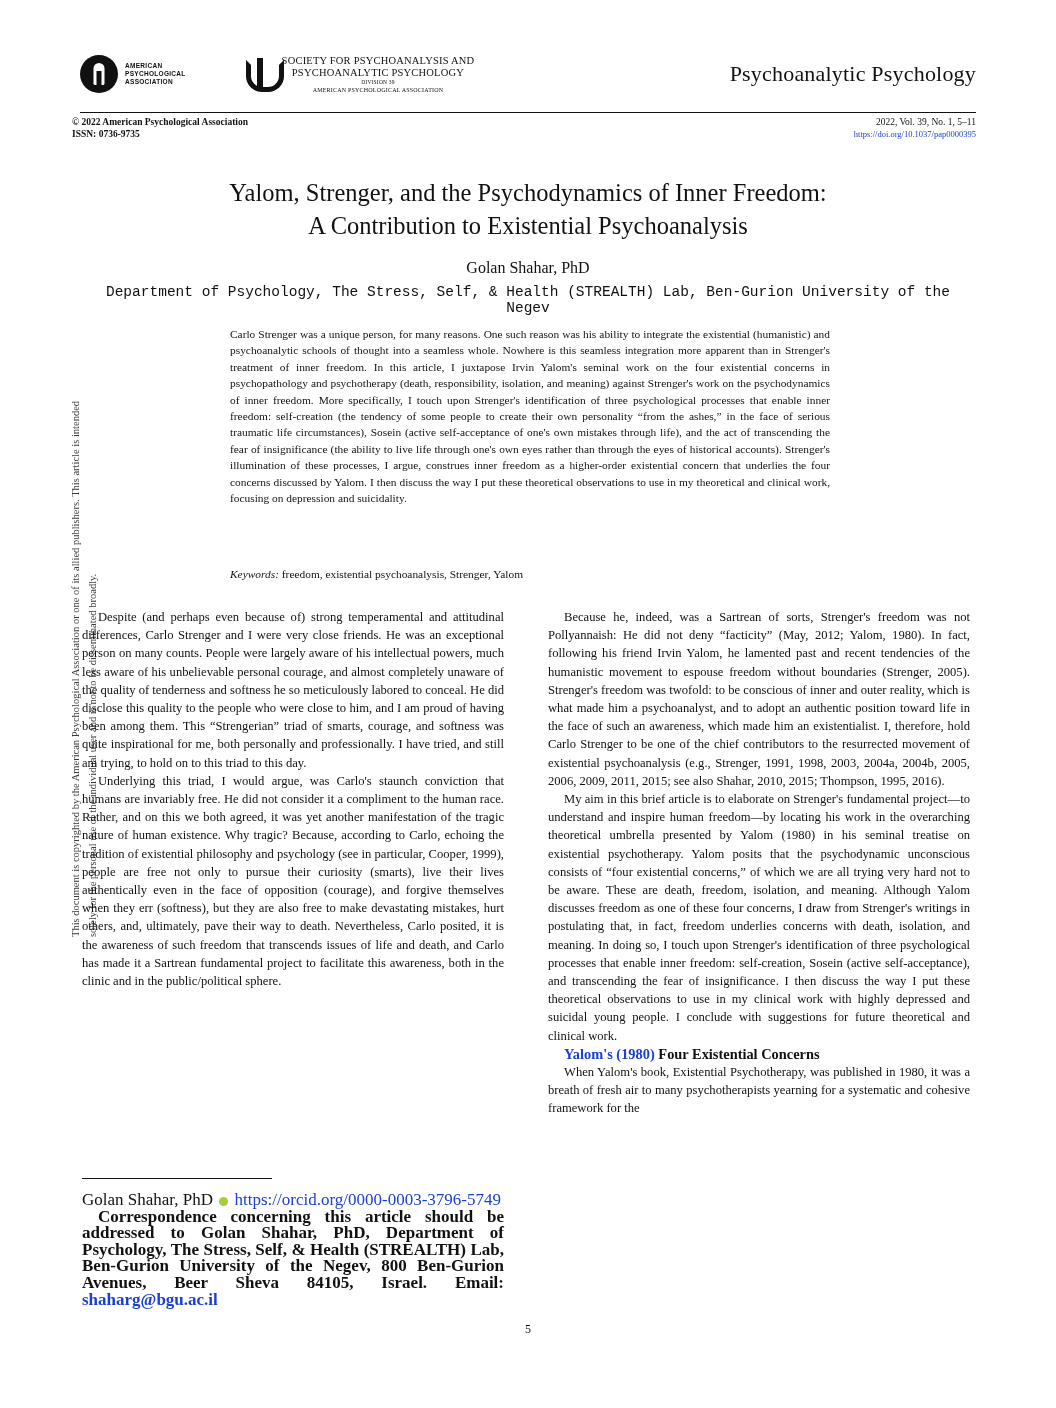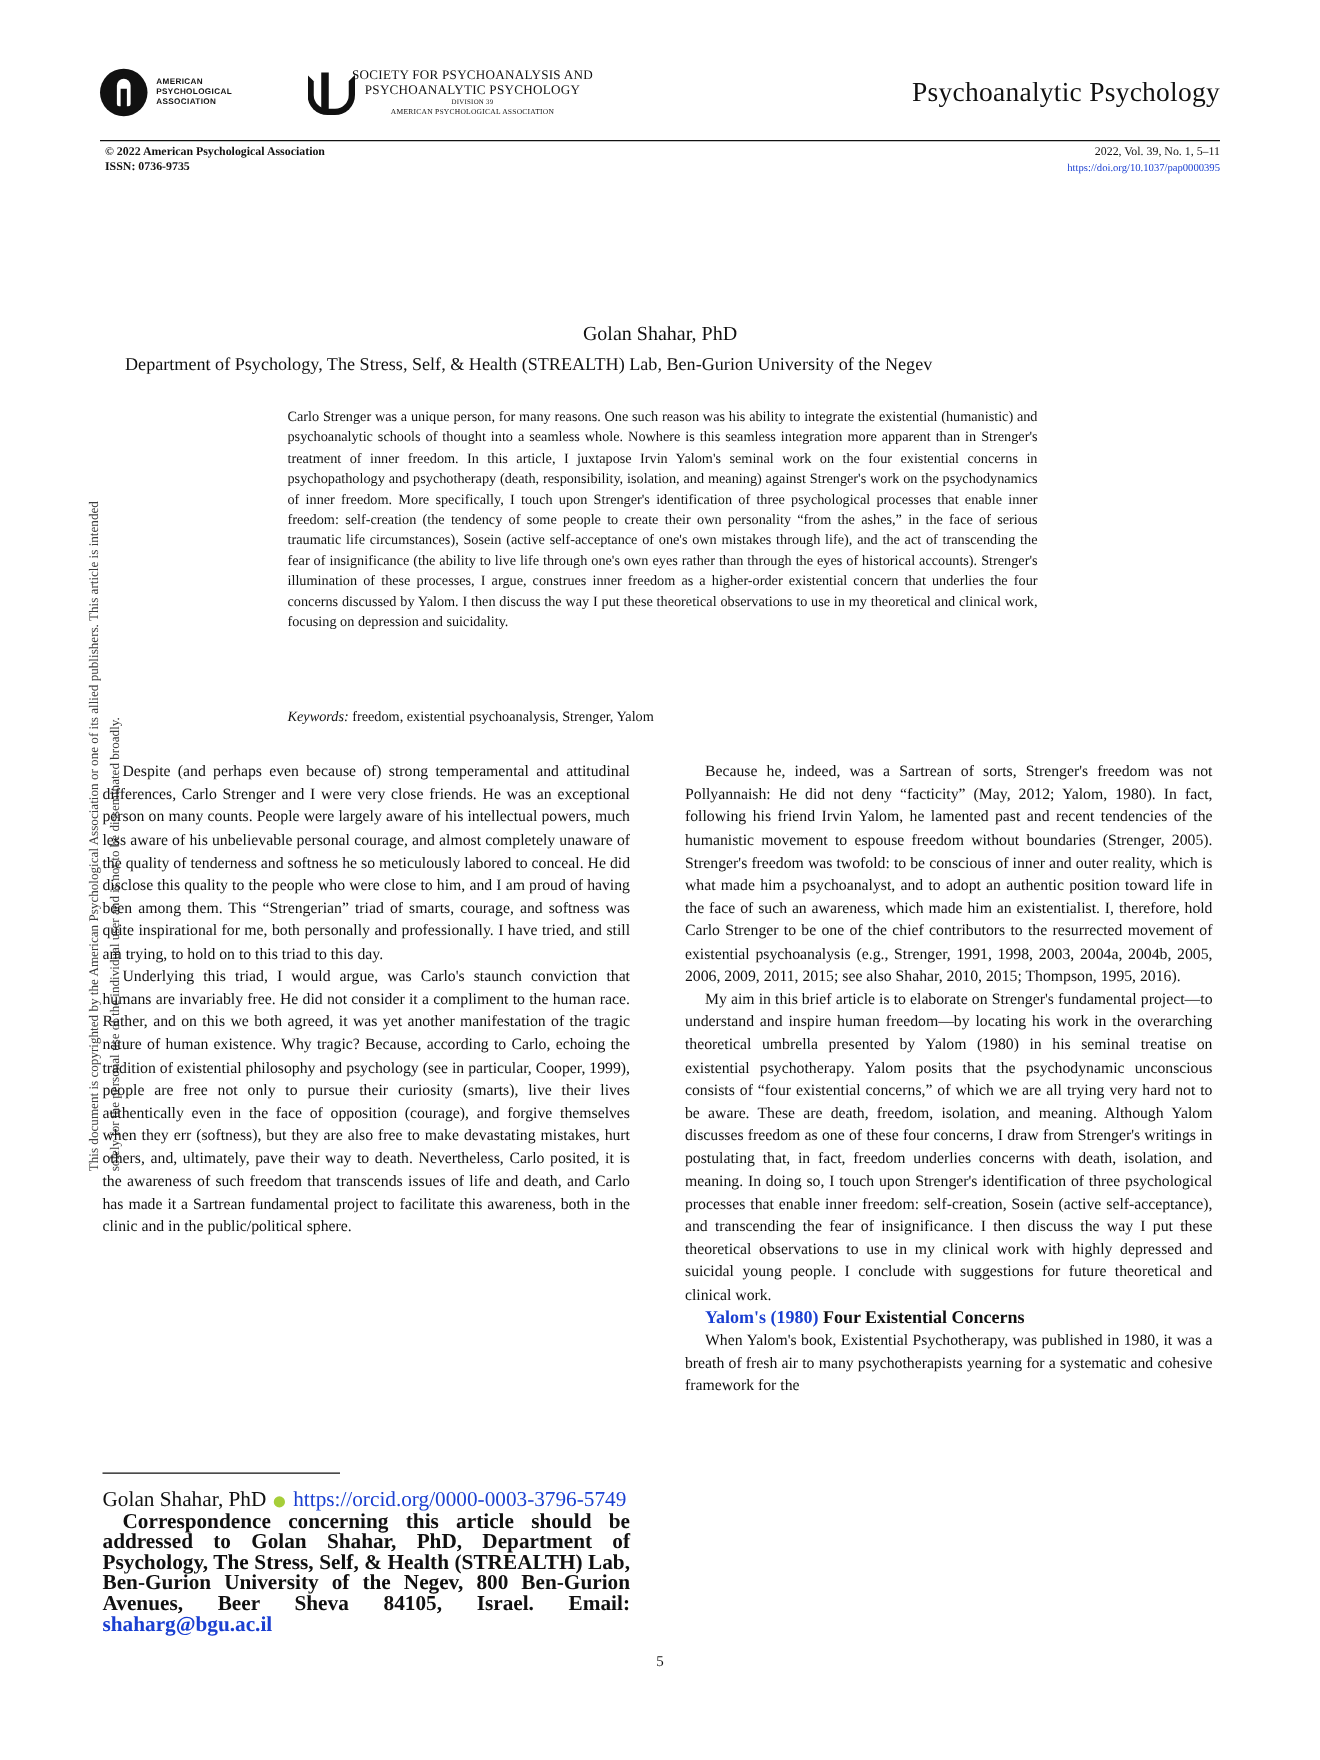--- a/index.html
+++ b/index.html
@@ -133,21 +133,21 @@
   .header-rule {
     position: absolute;
     left: 80px;
     top: 112px;
     width: 896px;
     border-top: 1.2px solid #111;
   }
 
   .meta-left {
     position: absolute;
-    left: 84px;
+    left: 72px;
     top: 116px;
     font-size: 9.5px;
     line-height: 12px;
     font-weight: bold;
     color: #111;
   }
   .meta-right {
     position: absolute;
     right: 80px;
     top: 116px;
@@ -179,22 +179,24 @@
     width: 800px;
     text-align: center;
     font-size: 16px;
     color: #111;
   }
   .affil {
     position: absolute;
     left: 100px;
     top: 284px;
     width: 856px;
+    text-align: center;
     font-size: 14.5px;
     color: #111;
+    font-family: Liberation Mono, monospace;
   }
 
   
   .abstract {
     position: absolute;
     left: 230px;
     top: 326px;
     width: 600px;
     font-size: 11.4px;
     line-height: 16.4px;
@@ -331,20 +333,24 @@
   <div class="meta-left">
     <div>© 2022 American Psychological Association</div>
     <div>ISSN: 0736-9735</div>
   </div>
 
   <div class="meta-right">
     <div>2022, Vol. 39, No. 1, 5–11</div>
     <div class="doi">https://doi.org/10.1037/pap0000395</div>
   </div>
 
+  <div class="title">
+    <div>Yalom, Strenger, and the Psychodynamics of Inner Freedom:</div>
+    <div>A Contribution to Existential Psychoanalysis</div>
+  </div>
 
   <div class="author">Golan Shahar, PhD</div>
   <div class="affil">Department of Psychology, The Stress, Self, &amp; Health (STREALTH) Lab, Ben-Gurion University of the Negev</div>
 
   <div class="abstract">Carlo Strenger was a unique person, for many reasons. One such reason was his ability to integrate the existential (humanistic) and psychoanalytic schools of thought into a seamless whole. Nowhere is this seamless integration more apparent than in Strenger's treatment of inner freedom. In this article, I juxtapose Irvin Yalom's seminal work on the four existential concerns in psychopathology and psychotherapy (death, responsibility, isolation, and meaning) against Strenger's work on the psychodynamics of inner freedom. More specifically, I touch upon Strenger's identification of three psychological processes that enable inner freedom: self-creation (the tendency of some people to create their own personality “from the ashes,” in the face of serious traumatic life circumstances), Sosein (active self-acceptance of one's own mistakes through life), and the act of transcending the fear of insignificance (the ability to live life through one's own eyes rather than through the eyes of historical accounts). Strenger's illumination of these processes, I argue, construes inner freedom as a higher-order existential concern that underlies the four concerns discussed by Yalom. I then discuss the way I put these theoretical observations to use in my theoretical and clinical work, focusing on depression and suicidality.</div>
 
   <div class="keywords">
     <i>Keywords:</i>
     <span>freedom, existential psychoanalysis, Strenger, Yalom</span>
   </div>

